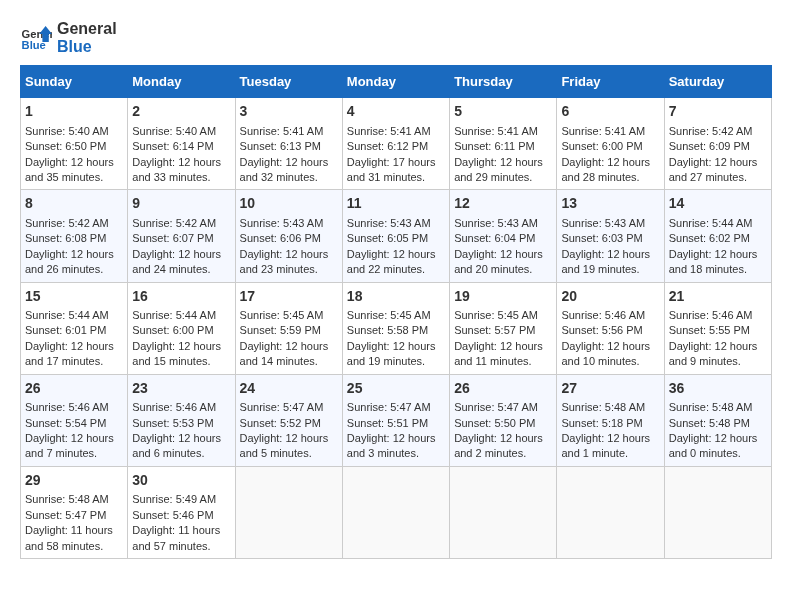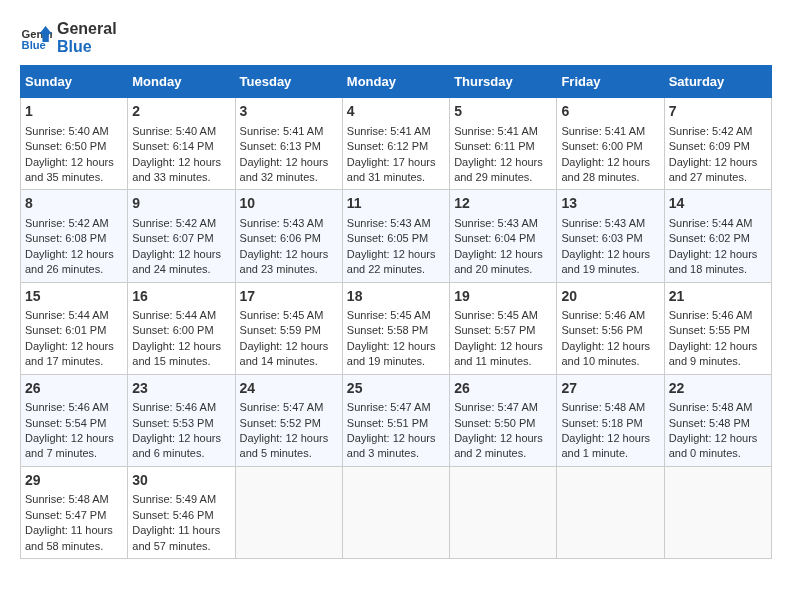--- a/index.html
+++ b/index.html
@@ -140,21 +140,21 @@
         <td><span class="day-num">20</span><span>Sunrise: 5:46 AM</span><br><span>Sunset: 5:56 PM</span><br><span>Daylight: 12 hours and 10 minutes.</span></td>
         <td><span class="day-num">21</span><span>Sunrise: 5:46 AM</span><br><span>Sunset: 5:55 PM</span><br><span>Daylight: 12 hours and 9 minutes.</span></td>
       </tr>
       <tr>
         <td><span class="day-num">26</span><span>Sunrise: 5:46 AM</span><br><span>Sunset: 5:54 PM</span><br><span>Daylight: 12 hours and 7 minutes.</span></td>
         <td><span class="day-num">23</span><span>Sunrise: 5:46 AM</span><br><span>Sunset: 5:53 PM</span><br><span>Daylight: 12 hours and 6 minutes.</span></td>
         <td><span class="day-num">24</span><span>Sunrise: 5:47 AM</span><br><span>Sunset: 5:52 PM</span><br><span>Daylight: 12 hours and 5 minutes.</span></td>
         <td><span class="day-num">25</span><span>Sunrise: 5:47 AM</span><br><span>Sunset: 5:51 PM</span><br><span>Daylight: 12 hours and 3 minutes.</span></td>
         <td><span class="day-num">26</span><span>Sunrise: 5:47 AM</span><br><span>Sunset: 5:50 PM</span><br><span>Daylight: 12 hours and 2 minutes.</span></td>
         <td><span class="day-num">27</span><span>Sunrise: 5:48 AM</span><br><span>Sunset: 5:18 PM</span><br><span>Daylight: 12 hours and 1 minute.</span></td>
-        <td><span class="day-num">22</span><span>Sunrise: 5:48 AM</span><br><span>Sunset: 5:48 PM</span><br><span>Daylight: 12 hours and 0 minutes.</span></td>
+        <td><span class="day-num">36</span><span>Sunrise: 5:48 AM</span><br><span>Sunset: 5:48 PM</span><br><span>Daylight: 12 hours and 0 minutes.</span></td>
       </tr>
       <tr>
         <td><span class="day-num">29</span><span>Sunrise: 5:48 AM</span><br><span>Sunset: 5:47 PM</span><br><span>Daylight: 11 hours and 58 minutes.</span></td>
         <td><span class="day-num">30</span><span>Sunrise: 5:49 AM</span><br><span>Sunset: 5:46 PM</span><br><span>Daylight: 11 hours and 57 minutes.</span></td>
         <td class="empty-cell"></td>
         <td class="empty-cell"></td>
         <td class="empty-cell"></td>
         <td class="empty-cell"></td>
         <td class="empty-cell"></td>
       </tr>

